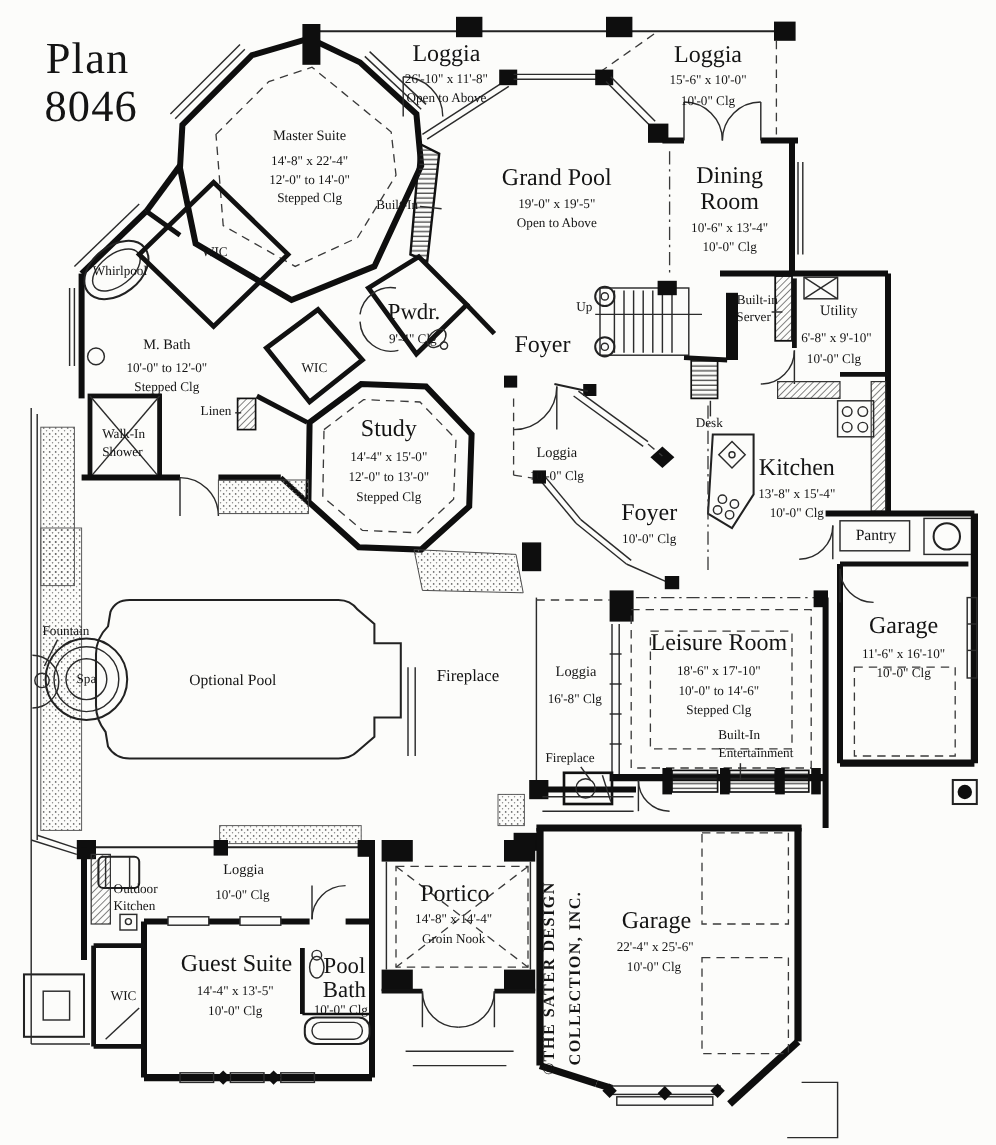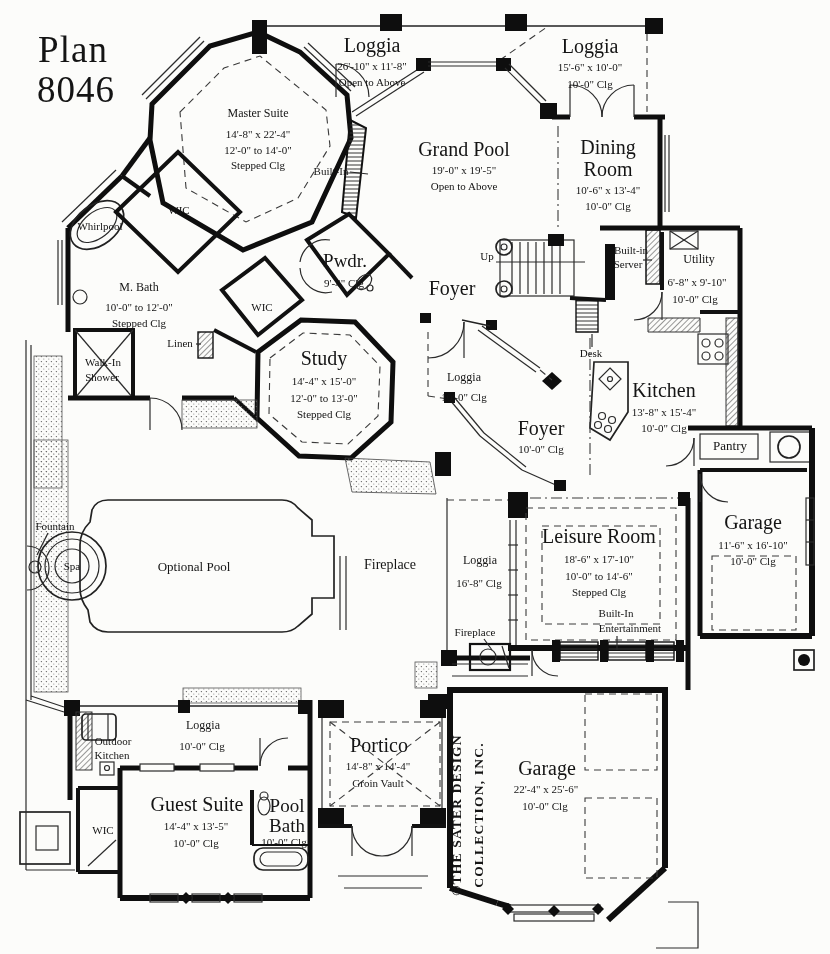--- a/index.html
+++ b/index.html
@@ -453,21 +453,21 @@
 <div class="lb f11" style="left:196px;top:827px">14'-4" x 13'-5"</div>
 <div class="lb f11" style="left:196px;top:844px">10'-0" Clg</div>
 <div class="lb f12" style="left:103px;top:831px">WIC</div>
 
 <div class="lb b f17" style="left:287px;top:806px">Pool</div>
 <div class="lb b f17" style="left:287px;top:826px">Bath</div>
 <div class="lb f11" style="left:284px;top:843px">10'-0" Clg</div>
 
 <div class="lb b f20" style="left:379px;top:745px">Portico</div>
 <div class="lb f11" style="left:378px;top:767px">14'-8" x 14'-4"</div>
-<div class="lb f11" style="left:378px;top:784px">Groin Vault</div>
+<div class="lb f11" style="left:378px;top:784px">Groin Nook</div>
 
 <div class="lb b f20" style="left:547px;top:768px">Garage</div>
 <div class="lb f11" style="left:546px;top:790px">22'-4" x 25'-6"</div>
 <div class="lb f11" style="left:545px;top:807px">10'-0" Clg</div>
 
 <div class="copy" style="left:468px;top:815px">
   <div>©THE SATER DESIGN</div>
   <div>COLLECTION, INC.</div>
 </div>
 

